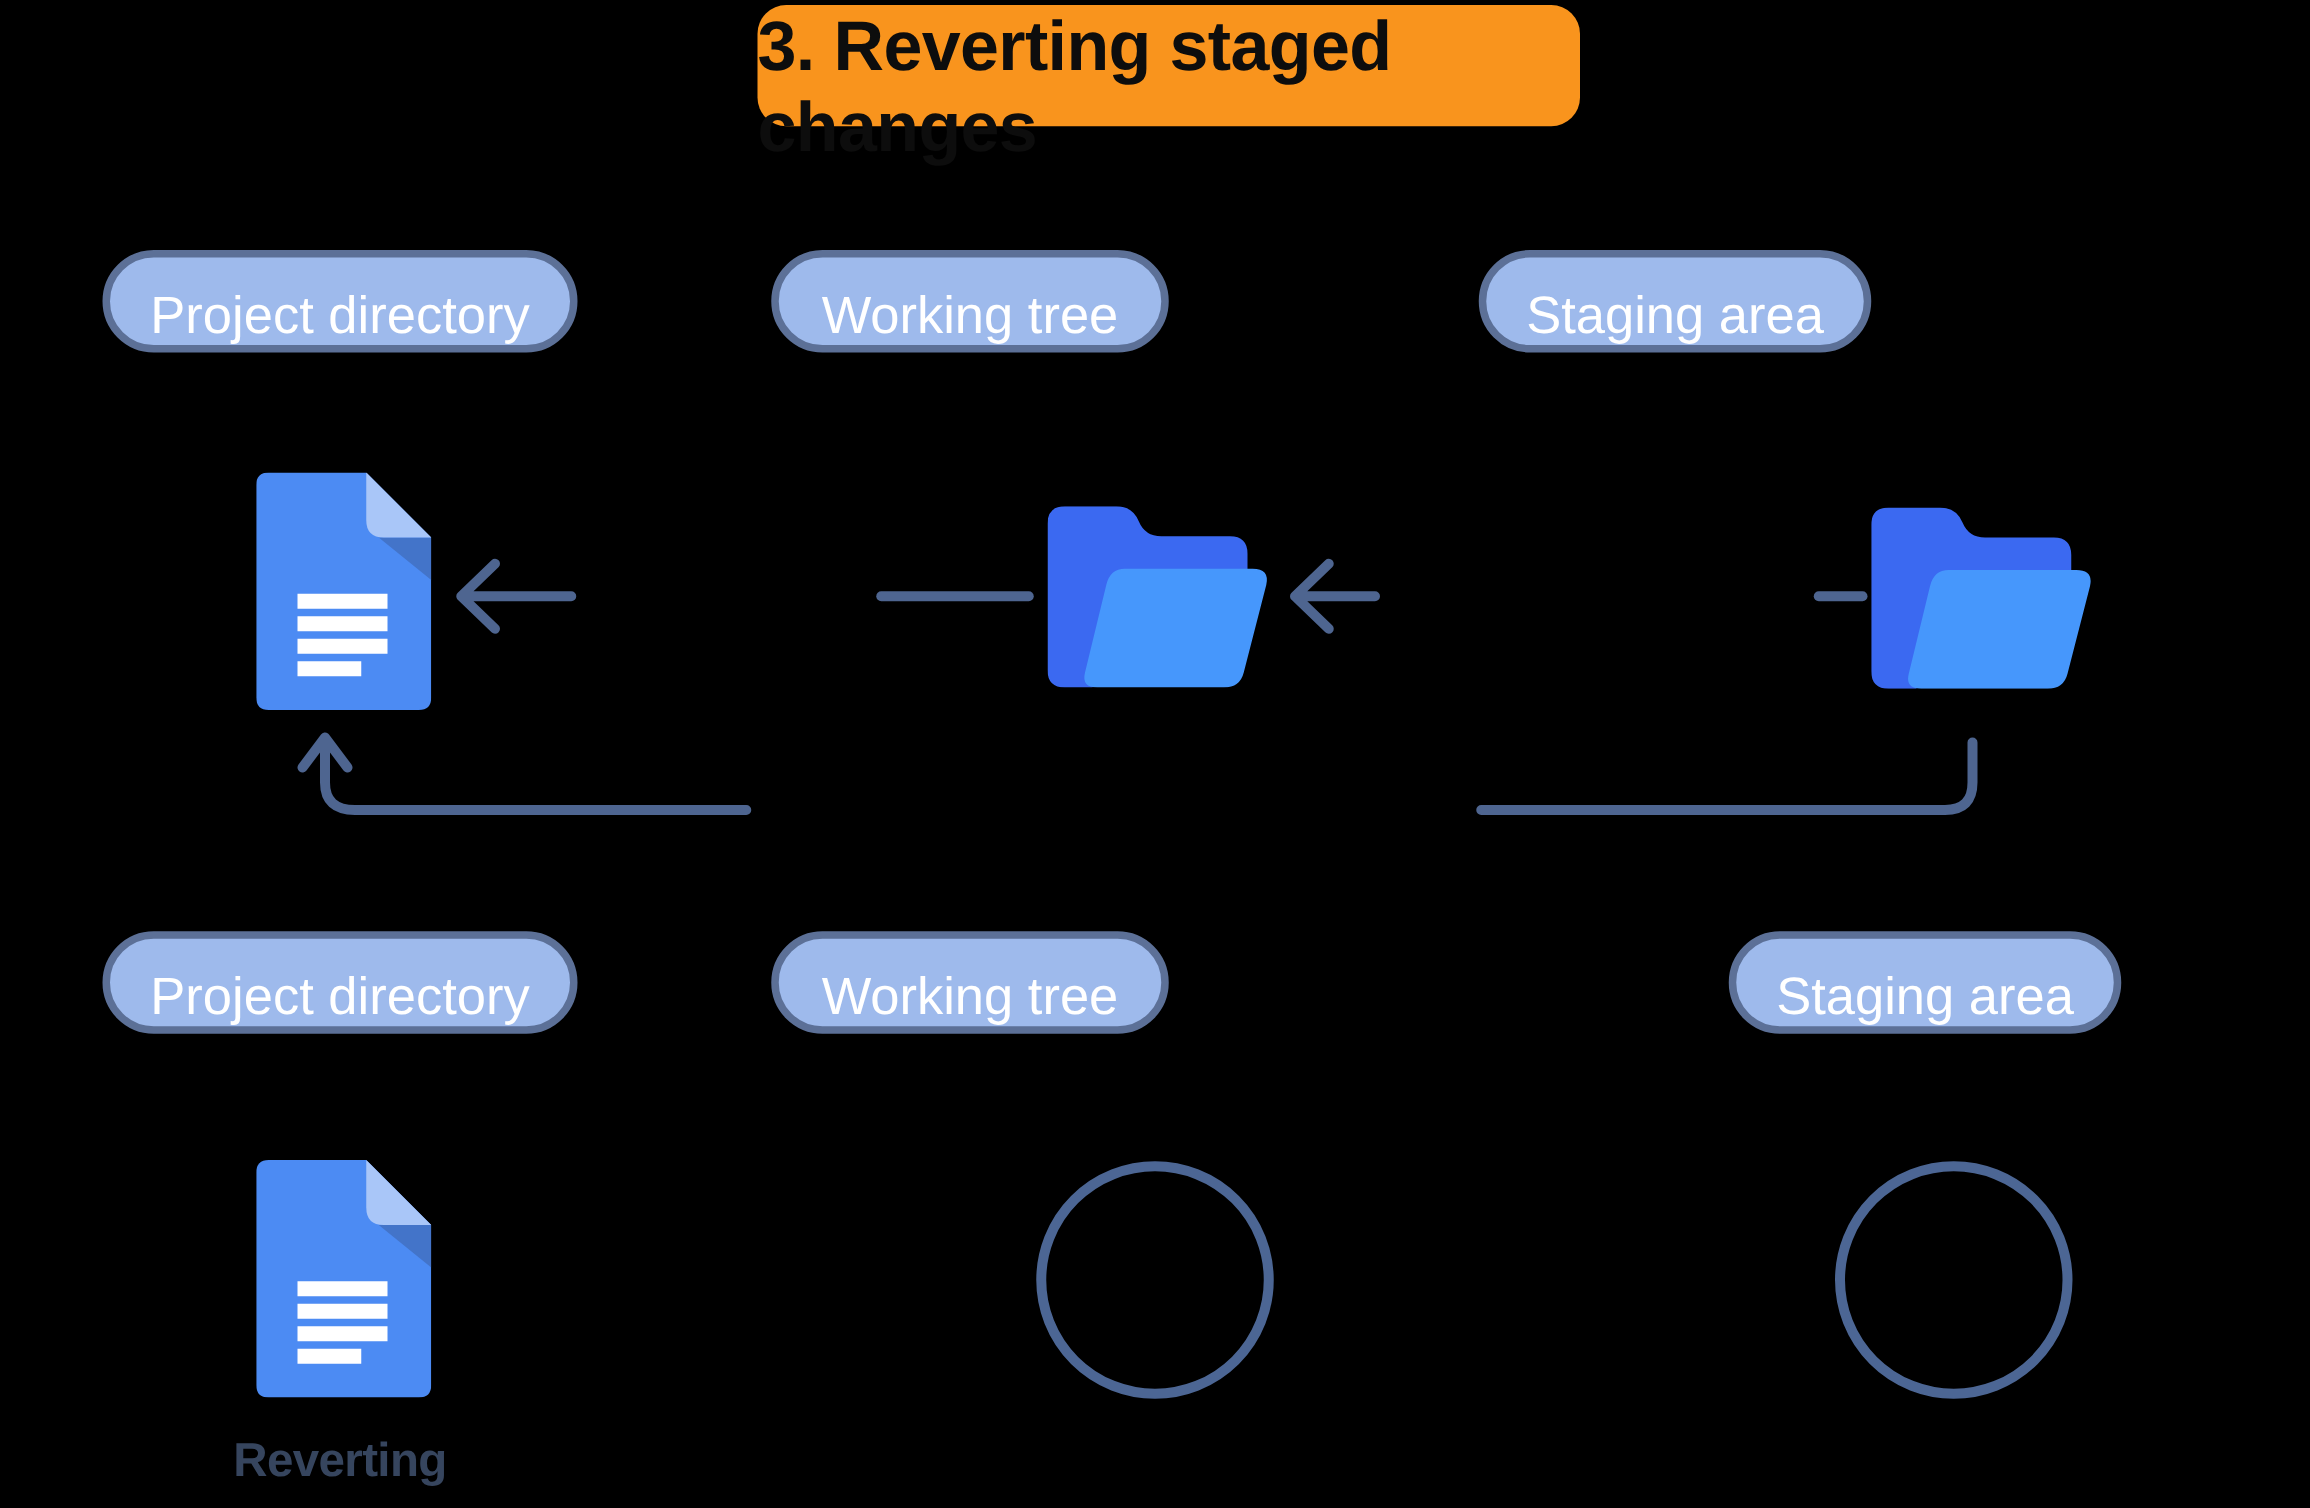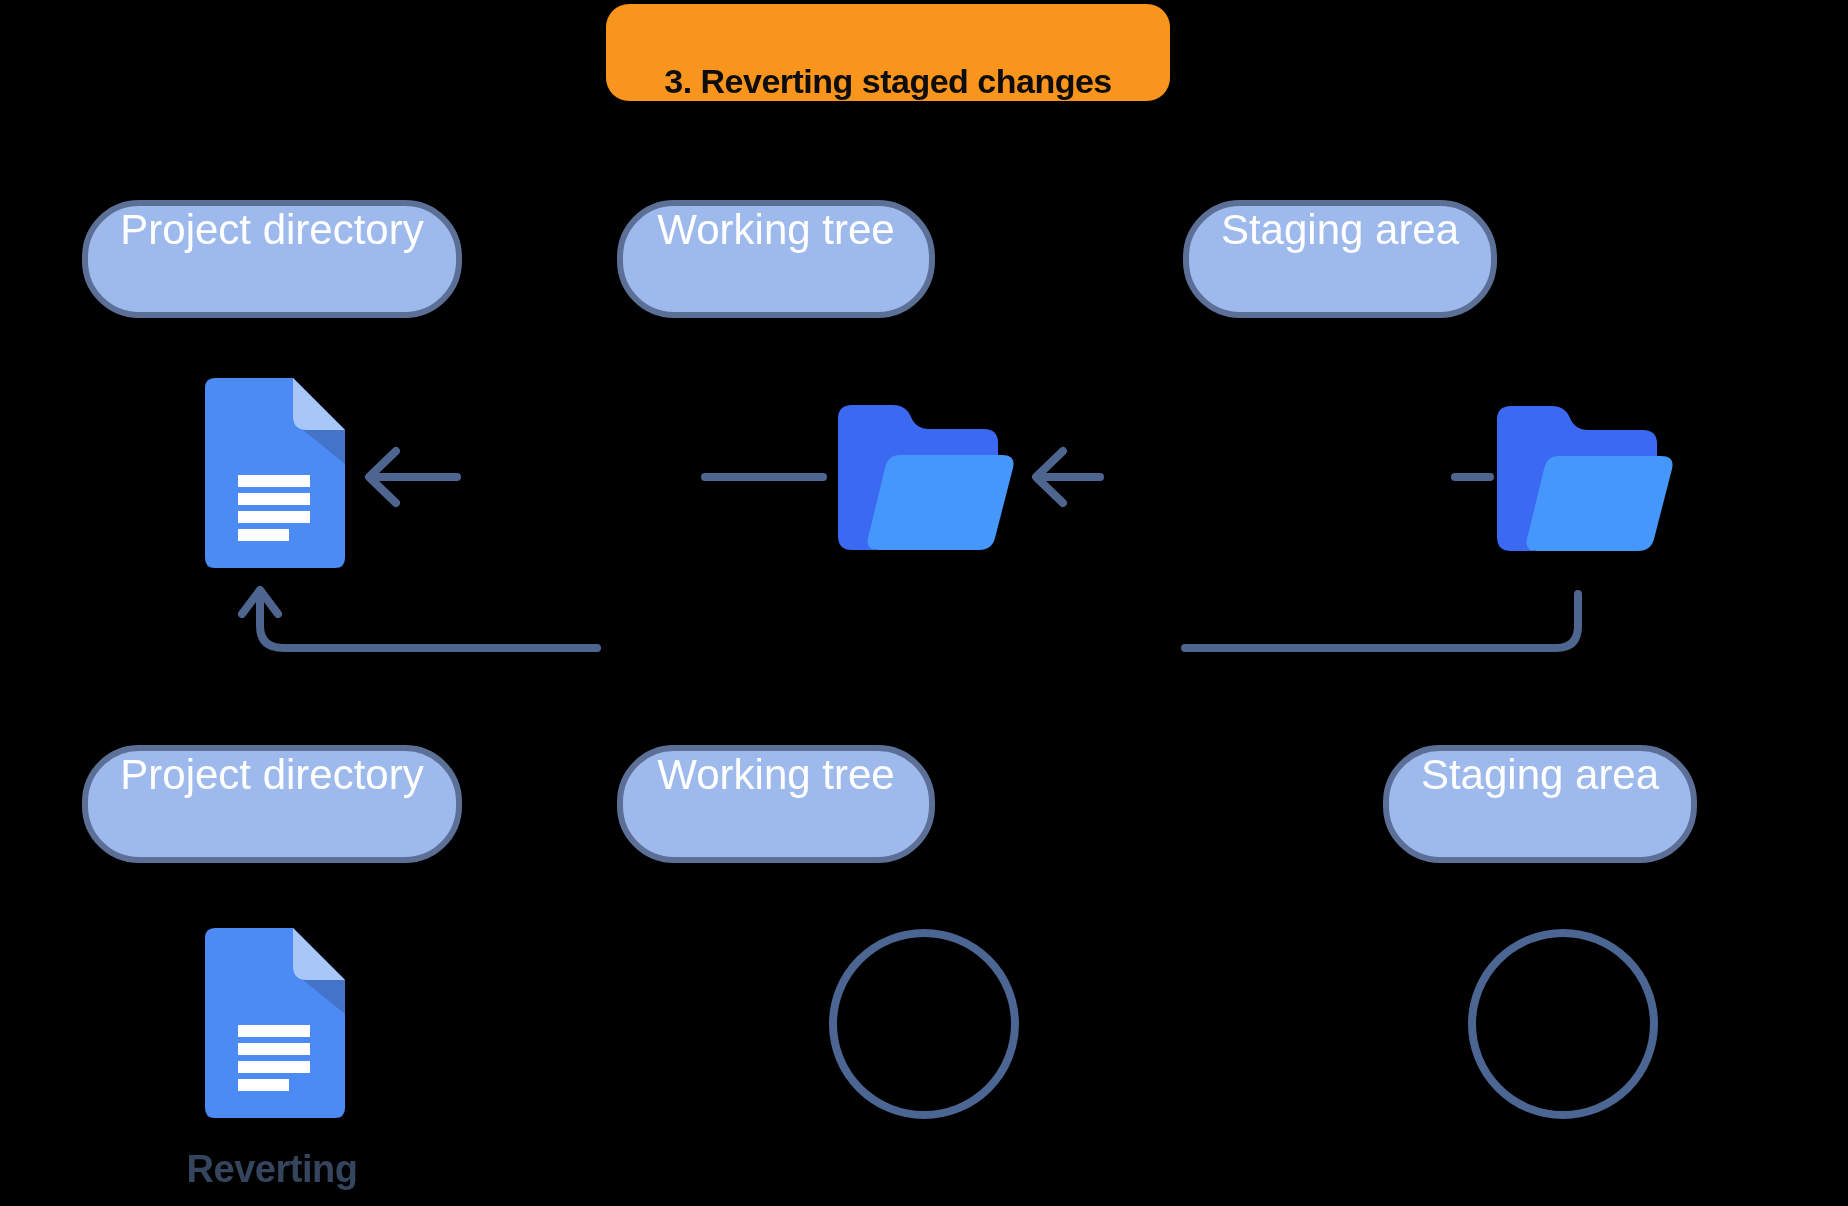--- a/index.html
+++ b/index.html
@@ -1,29 +1,29 @@
 <!DOCTYPE html>
 <html style="--background: #000000; --title-bg: #F9941D; --title-text: #0D0D0D; --pill-fill: #9EBAEC; --pill-border: #5C7097; --pill-text: #FFFFFF; --arrow: #4E6590; --doc-body: #4C8BF3; --doc-fold: #A9C6F8; --doc-fold-shadow: #4374C9; --folder-back: #3B69F1; --folder-front: #4697FC; --circle-stroke: #4C6694; --unmodified-text: #36455E;"><head>
 <meta charset="utf-8">
 <style>
   html,body{margin:0;padding:0;background:#000;}
   .canvas{
     position:relative;width:1848px;height:1206px;background:var(--background,#000);
     overflow:hidden;font-family:"Liberation Sans","DejaVu Sans",sans-serif;
   }
   .title-banner{
-    position:absolute;left:606px;top:4px;width:564px;height:97px;
+    position:absolute;left:606px;top:4px;width:658px;height:97px;
     background:var(--title-bg,#F9941D);border-radius:23px;
-    display:flex;align-items:flex-end;justify-content:center;
-    color:var(--title-text,#0d0d0d);font-size:34px;font-weight:700;letter-spacing:-0.5px;
+    display:flex;align-items:flex-start;justify-content:center;
+    color:var(--title-text,#0d0d0d);font-size:56px;font-weight:700;letter-spacing:-0.5px;
   }
   .pill{
-    position:absolute;height:118px;border-radius:57px;box-sizing:border-box;
+    position:absolute;height:82px;border-radius:57px;box-sizing:border-box;
     background:var(--pill-fill,#9EBAEC);border:6px solid var(--pill-border,#5C7097);
-    display:flex;align-items:flex-start;justify-content:center;
+    display:flex;align-items:flex-end;justify-content:center;
     color:var(--pill-text,#fff);font-size:42px;font-weight:400;letter-spacing:0;
   }
   .pill.r1{top:200px}.pill.r2{top:745px}
   .p-left{left:82px;width:380px}
   .p-mid{left:617px;width:318px}
   .p-right-top{left:1183px;width:314px}
   .p-right-bottom{left:1383px;width:314px}
   .abs{position:absolute}
   .overlay{position:absolute;left:0;top:0;width:1848px;height:1206px;pointer-events:none}
   .stroke-line{stroke:var(--arrow,#4E6590);stroke-width:8;fill:none;stroke-linecap:round;stroke-linejoin:round}

